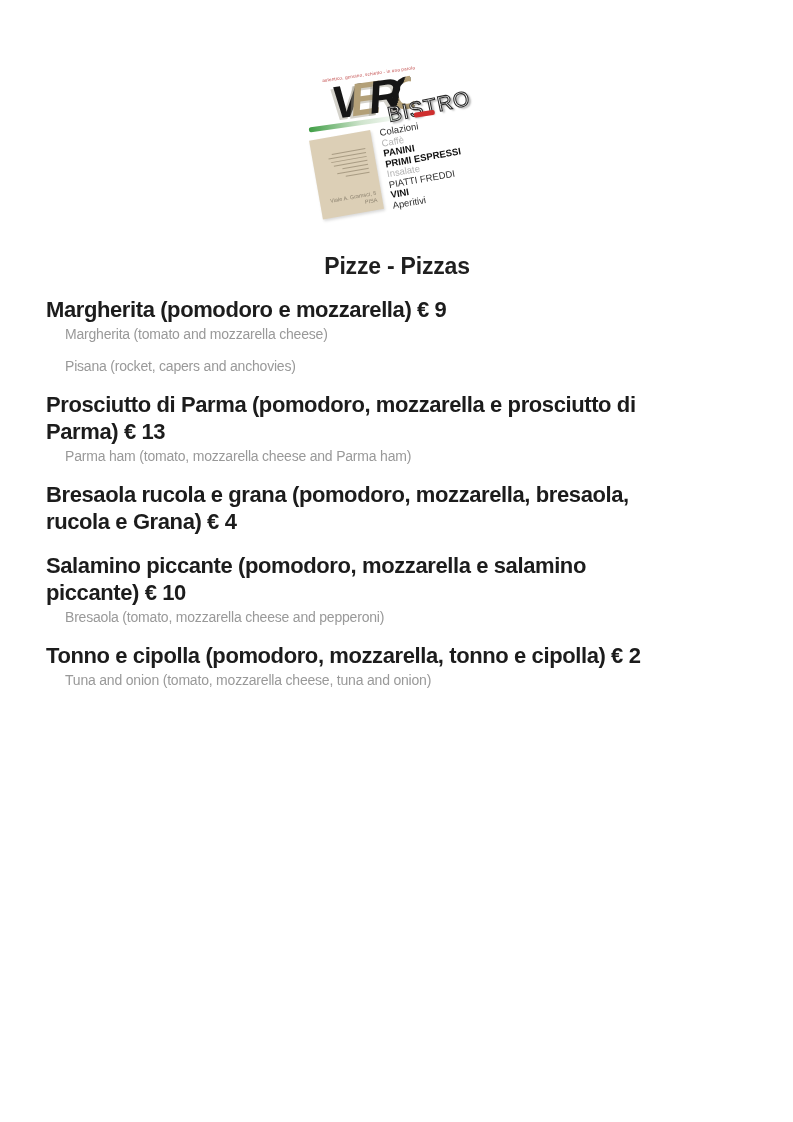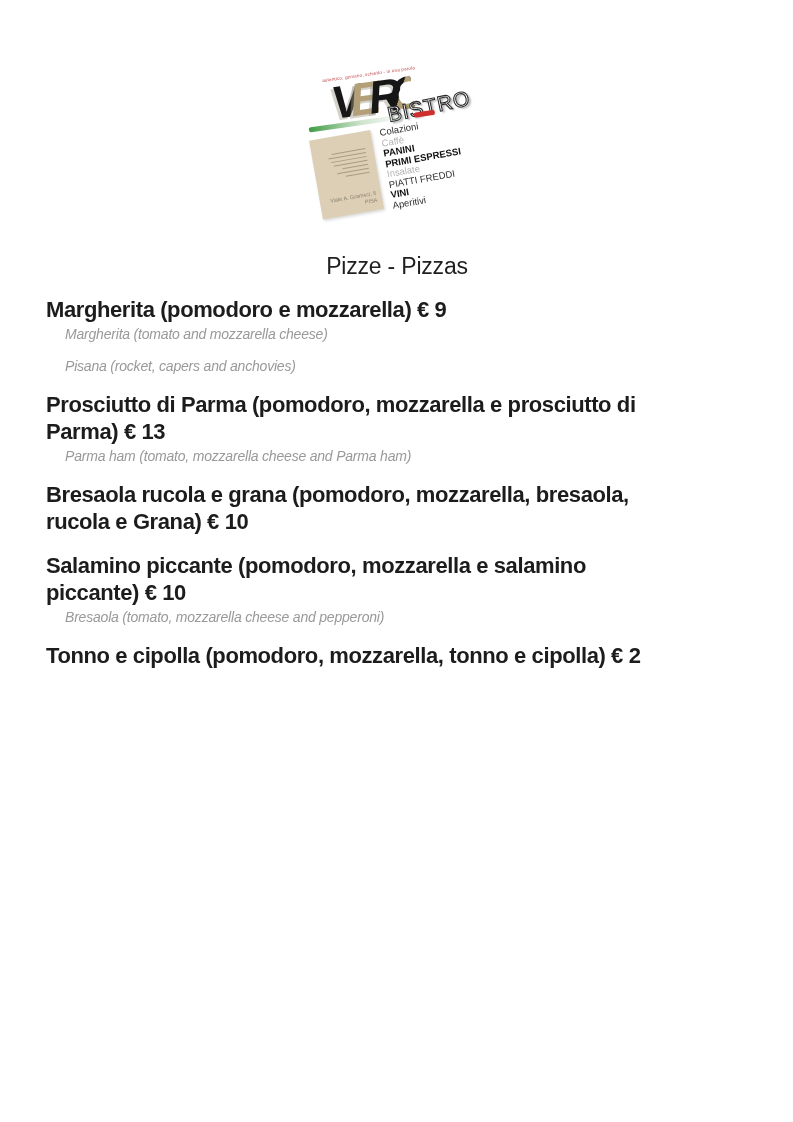--- a/index.html
+++ b/index.html
@@ -152,39 +152,38 @@
     top: 252px;
     width: 702px;
   }
   .menu-title {
     text-align: center;
     font-size: 23px;
     line-height: 28px;
     color: #1f1f1f;
     letter-spacing: -0.2px;
     margin: 0 0 16px 0;
-    font-weight: 400;
+    font-weight: 700;
   }
   .menu-item { margin: 0 0 17px 0; }
   .item-name {
     font-size: 22px;
     line-height: 27px;
     letter-spacing: -0.4px;
     color: #1c1c1c;
     font-weight: 700;
     white-space: pre-line;
     margin: 0;
   }
   .item-desc {
     margin: 4px 0 0 19px;
     font-size: 14px;
     line-height: 15px;
     letter-spacing: -0.2px;
     color: #999999;
-    font-style: italic;
   }
 </style>
 </head>
 <body>
 
 <div class="page">
 
   <div class="logo">
     <div class="logo-rot">
       <div class="tagline">autentico, genuino, schietto - in una parola</div>
@@ -244,27 +243,28 @@
     </div>
 
     <div class="menu-item">
       <div class="item-name">Prosciutto di Parma (pomodoro, mozzarella e prosciutto di
 Parma) € 13</div>
       <div class="item-desc">Parma ham (tomato, mozzarella cheese and Parma ham)</div>
     </div>
 
     <div class="menu-item">
       <div class="item-name">Bresaola rucola e grana (pomodoro, mozzarella, bresaola,
-rucola e Grana) € 10</div>
+rucola e Grana) € 4</div>
     </div>
 
     <div class="menu-item">
       <div class="item-name">Salamino piccante (pomodoro, mozzarella e salamino
 piccante) € 10</div>
       <div class="item-desc">Bresaola (tomato, mozzarella cheese and pepperoni)</div>
     </div>
 
     <div class="menu-item">
       <div class="item-name">Tonno e cipolla (pomodoro, mozzarella, tonno e cipolla) € 2</div>
+      <div class="item-desc">Tuna and onion (tomato, mozzarella cheese, tuna and onion)</div>
     </div>
   </div>
 
 </div>
 
 </body></html>

